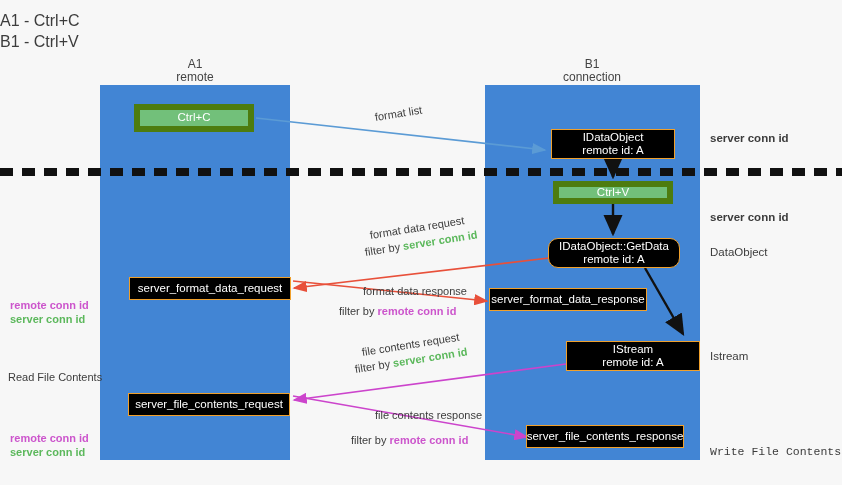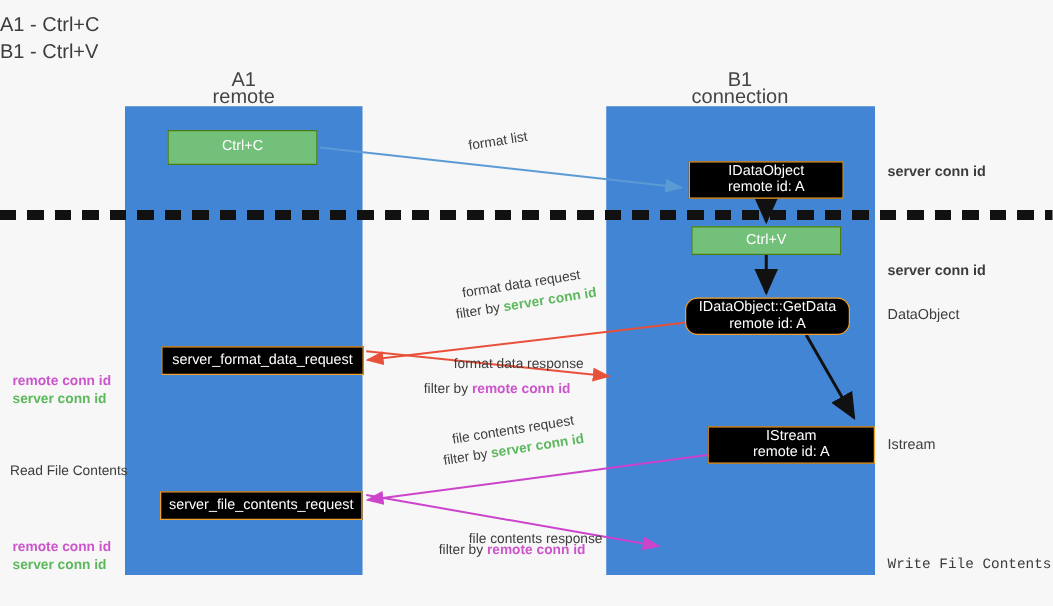--- a/index.html
+++ b/index.html
@@ -1,23 +1,23 @@
 <!DOCTYPE html>
 <html><head>
 <meta charset="utf-8">
 <style>
   html,body{margin:0;padding:0;}
   body{width:842px;height:485px;background:#f7f7f7;font-family:"Liberation Sans",sans-serif;overflow:hidden;}
   #stage{position:relative;width:842px;height:485px;}
   .lane{position:absolute;background:#4285d4;}
-  .lane-hd{position:absolute;text-align:center;color:#444;font-size:16px;line-height:13px;}
+  .lane-hd{position:absolute;text-align:center;color:#444;font-size:12px;line-height:13px;}
   .title{position:absolute;left:0;right:0;top:10px;text-align:left;color:#3c3c3c;font-size:16px;line-height:21px;}
   .box{position:absolute;display:flex;align-items:center;justify-content:center;flex-direction:column;
        color:#fff;font-size:11.5px;line-height:13.5px;text-align:center;box-sizing:border-box;}
-  .green{background:#72c07a;border:1px solid #4d7c0f;}
+  .green{background:#72c07a;border:6px solid #4d7c0f;}
   .orange{background:#000000;border:1px solid #f0a02c;}
   .lbl{position:absolute;font-size:11px;color:#3c3c3c;line-height:15px;white-space:nowrap;}
   .lbl.rot{transform:rotate(-9deg);transform-origin:left center;}
   .g{color:#5cb85c;font-weight:bold;}
   .m{color:#cc55cc;font-weight:bold;margin-top:19px;}
   .side{position:absolute;font-size:11px;line-height:14px;white-space:nowrap;color:#3c3c3c;}
   .rt{position:absolute;font-size:11.5px;color:#3c3c3c;white-space:nowrap;}
   svg.ov{position:absolute;left:0;top:0;width:842px;height:485px;pointer-events:none;}
   .dash{position:absolute;left:0;top:168px;width:842px;height:8px;
         background:repeating-linear-gradient(to right,#111 0 13px,transparent 13px 22px);}
@@ -84,30 +84,36 @@
 
   <div class="box orange" style="left:548px;top:238px;width:132px;height:30px;border-radius:10px;">
     <span>IDataObject::GetData</span>
     <span>remote id: A</span>
   </div>
 
   <div class="box orange" style="left:129px;top:277px;width:162px;height:23px;">
     <span>server_format_data_request</span>
   </div>
 
+  <div class="box orange" style="left:489px;top:288px;width:158px;height:23px;">
+    <span>server_format_data_response</span>
+  </div>
 
   <div class="box orange" style="left:566px;top:341px;width:134px;height:30px;">
     <span>IStream</span>
     <span>remote id: A</span>
   </div>
 
   <div class="box orange" style="left:128px;top:393px;width:162px;height:23px;">
     <span>server_file_contents_request</span>
   </div>
 
+  <div class="box orange" style="left:526px;top:425px;width:158px;height:23px;">
+    <span>server_file_contents_response</span>
+  </div>
 
   <div class="dash"></div>
 
   <div class="lbl rot" style="left:375px;top:110px;">format list</div>
 
   <div class="lbl rot" style="left:370px;top:228px;">
     <span>format data request</span>
   </div>
   <div class="lbl rot" style="left:365px;top:245px;">
     <span>filter by </span><span class="g">server conn id</span>
@@ -120,21 +126,21 @@
     <span>filter by </span><span class="m">remote conn id</span>
   </div>
 
   <div class="lbl rot" style="left:362px;top:345px;">
     <span>file contents request</span>
   </div>
   <div class="lbl rot" style="left:355px;top:362px;">
     <span>filter by </span><span class="g">server conn id</span>
   </div>
 
-  <div class="lbl" style="left:375px;top:424px;">
+  <div class="lbl" style="left:375px;top:408px;">
     <span>file contents response</span>
   </div>
   <div class="lbl" style="left:351px;top:433px;">
     <span>filter by </span><span class="m">remote conn id</span>
   </div>
 
   <div class="side" style="left:10px;top:279px;">
     <div class="m">remote conn id</div>
     <div class="g">server conn id</div>
   </div>

